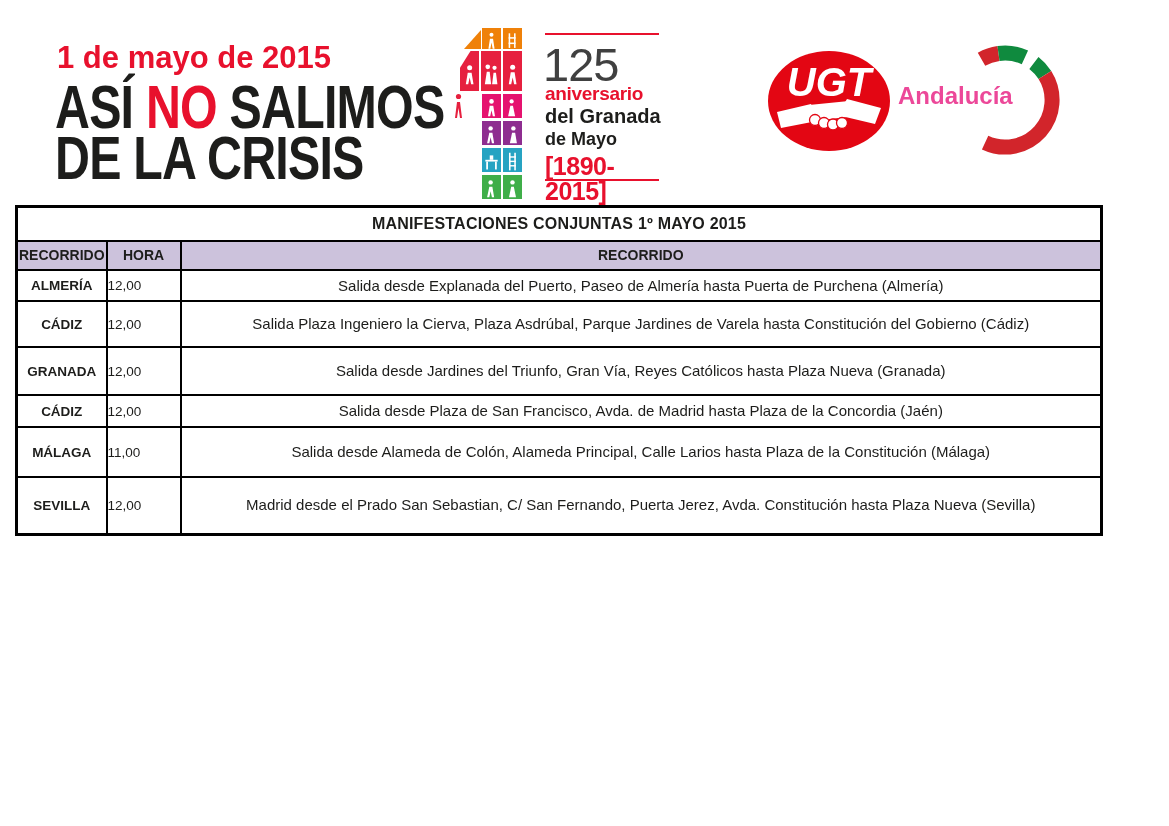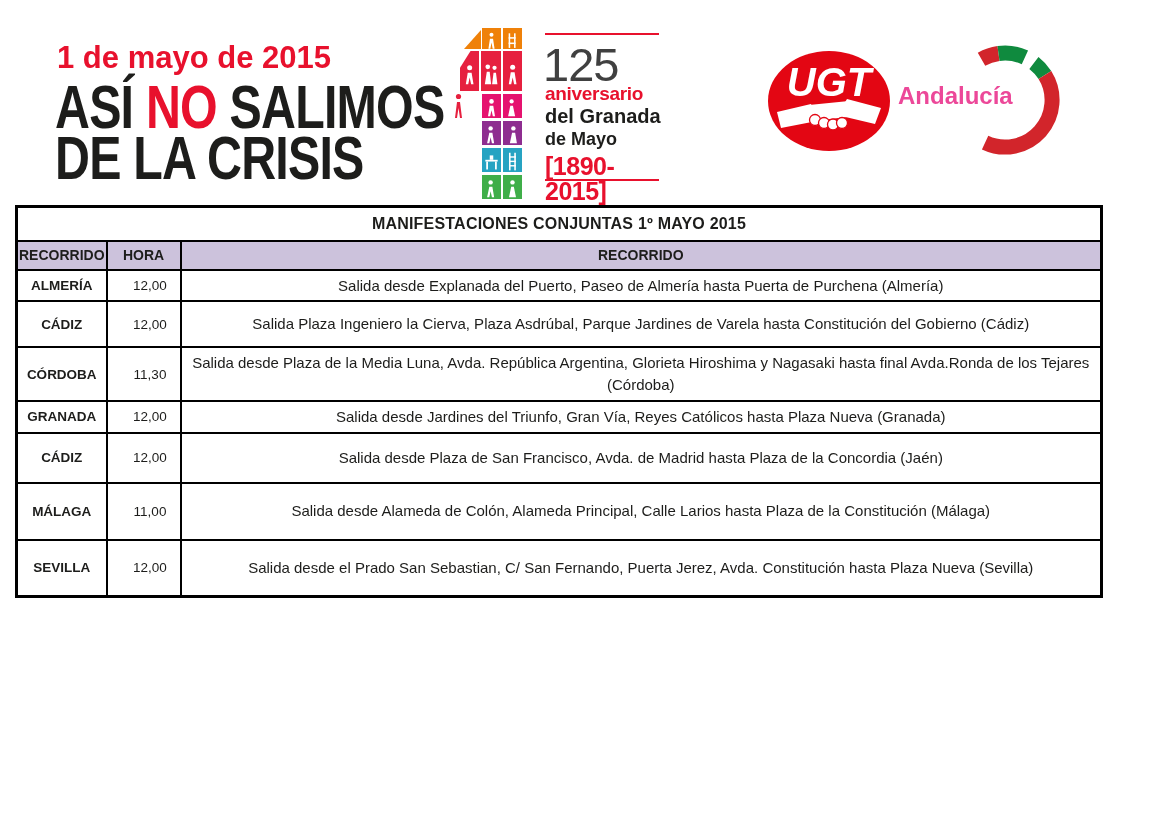--- a/index.html
+++ b/index.html
@@ -48,21 +48,21 @@
 
   
   .sched { position: absolute; left: 15px; top: 205px; width: 1088px; border-collapse: collapse; table-layout: fixed; }
   .sched td, .sched th { border: 2px solid #000; vertical-align: middle; }
   .sched { border: 3px solid #000; }
   .sched .title-cell { height: 34px; text-align: center; font-size: 16px; font-weight: bold; letter-spacing: 0.2px; background: #fff; }
   .sched thead th.colhead { background: #ccc2dc; height: 29px; font-size: 14px; font-weight: bold; text-align: center; }
   .col-loc { width: 90px; }
   .col-hora { width: 74px; }
   .sched tbody td.loc  { text-align: center; font-weight: bold; font-size: 13.5px; }
-  .sched tbody td.hora { text-align: center; font-size: 13.5px; padding-left: 13px; }
+  .sched tbody td.hora { text-align: left; font-size: 13.5px; }
   .sched tbody td.rec  { text-align: center; font-size: 15px; padding: 4px 10px; line-height: 1.45; }
   .sched tbody tr:nth-child(1) { height: 30px; margin-top: 48px; }
   .sched tbody tr:nth-child(2) { height: 46px; }
   .sched tbody tr:nth-child(3) { height: 48px; }
   .sched tbody tr:nth-child(4) { height: 30px; }
   .sched tbody tr:nth-child(5) { height: 50px; }
   .sched tbody tr:nth-child(6) { height: 57px; }
   .sched tbody tr:nth-child(7) { height: 57px; margin-left: 35px; }
   .sched tbody tr:nth-child(8) { height: 47px; }
 </style>
@@ -244,38 +244,33 @@
         <td class="loc">ALMERÍA</td>
         <td class="hora">12,00</td>
         <td class="rec">Salida desde Explanada del Puerto, Paseo de Almería hasta Puerta de Purchena (Almería)</td>
       </tr>
       <tr>
         <td class="loc">CÁDIZ</td>
         <td class="hora">12,00</td>
         <td class="rec">Salida Plaza Ingeniero la Cierva, Plaza Asdrúbal, Parque Jardines de Varela hasta Constitución del Gobierno (Cádiz)</td>
       </tr>
       <tr>
-        <td class="loc">CÓRDOBA</td>
-        <td class="hora">11,30</td>
-        <td class="rec">Salida desde Plaza de la Media Luna, Avda. República Argentina, Glorieta Hiroshima y Nagasaki hasta final Avda.Ronda de los Tejares (Córdoba)</td>
-      </tr>
-      <tr>
         <td class="loc">GRANADA</td>
         <td class="hora">12,00</td>
         <td class="rec">Salida desde Jardines del Triunfo, Gran Vía, Reyes Católicos hasta Plaza Nueva (Granada)</td>
       </tr>
       <tr>
         <td class="loc">CÁDIZ</td>
         <td class="hora">12,00</td>
         <td class="rec">Salida desde Plaza de San Francisco, Avda. de Madrid hasta Plaza de la Concordia (Jaén)</td>
       </tr>
       <tr>
         <td class="loc">MÁLAGA</td>
         <td class="hora">11,00</td>
         <td class="rec">Salida desde Alameda de Colón, Alameda Principal, Calle Larios hasta Plaza de la Constitución (Málaga)</td>
       </tr>
       <tr>
         <td class="loc">SEVILLA</td>
         <td class="hora">12,00</td>
-        <td class="rec">Salida desde el Prado San Sebastian, C/ San Fernando, Puerta Jerez, Avda. Constitución hasta Plaza Nueva (Sevilla)</td>
+        <td class="rec">Madrid desde el Prado San Sebastian, C/ San Fernando, Puerta Jerez, Avda. Constitución hasta Plaza Nueva (Sevilla)</td>
       </tr>
     </tbody>
 </table>
 
 </body></html>

